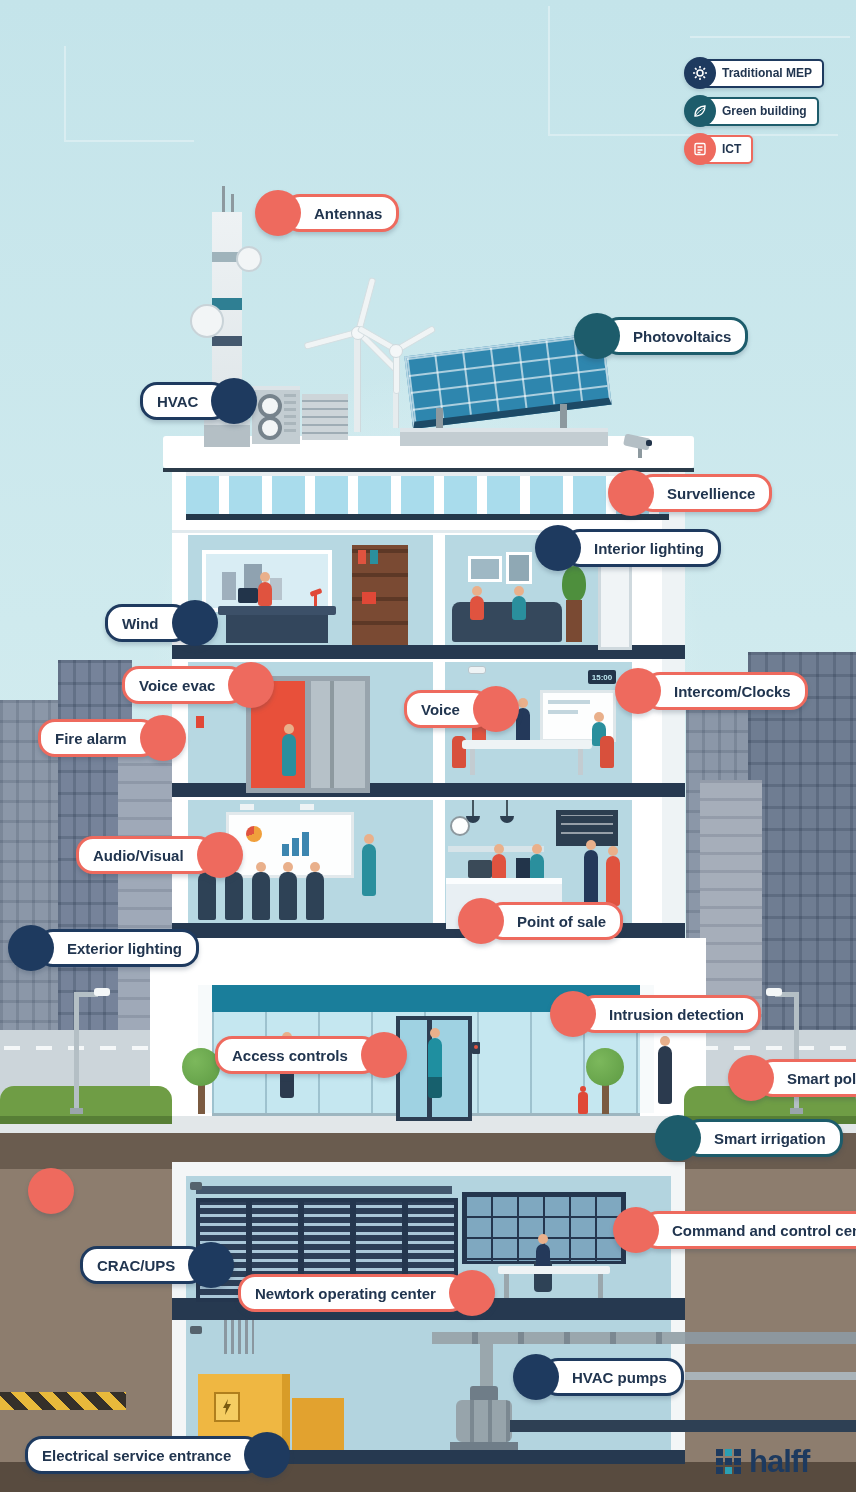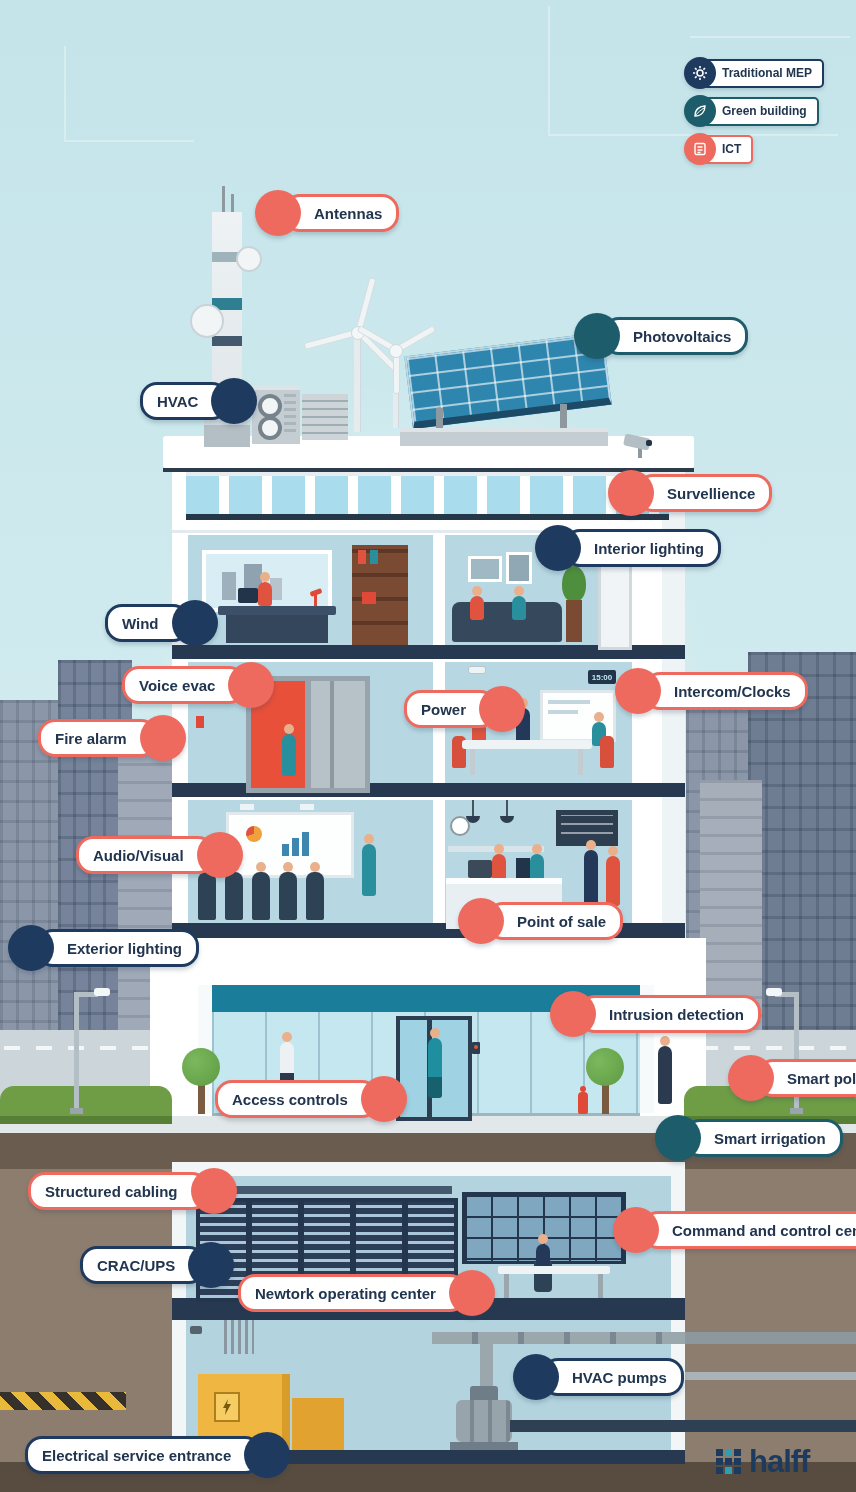--- a/index.html
+++ b/index.html
@@ -389,21 +389,21 @@
   <div class="callout ict side-right" style="left:122px;top:662px">
       <span class="dot"></span>
       <span class="pill">Voice evac</span>
     </div>
   <div class="callout ict side-right" style="left:38px;top:715px">
       <span class="dot"></span>
       <span class="pill">Fire alarm</span>
     </div>
   <div class="callout ict side-right" style="left:404px;top:686px">
       <span class="dot"></span>
-      <span class="pill">Power</span>
+      <span class="pill">Voice</span>
     </div>
   <div class="callout ict side-left" style="left:615px;top:668px">
       <span class="dot"></span>
       <span class="pill">Intercom/Clocks</span>
     </div>
   <div class="callout ict side-right" style="left:76px;top:832px">
       <span class="dot"></span>
       <span class="pill">Audio/Visual</span>
     </div>
   <div class="callout ict side-left" style="left:458px;top:898px">
@@ -411,35 +411,34 @@
       <span class="pill">Point of sale</span>
     </div>
   <div class="callout mep side-left" style="left:8px;top:925px">
       <span class="dot"></span>
       <span class="pill">Exterior lighting</span>
     </div>
   <div class="callout ict side-left" style="left:550px;top:991px">
       <span class="dot"></span>
       <span class="pill">Intrusion detection</span>
     </div>
-  <div class="callout ict side-right" style="left:215px;top:1076px">
+  <div class="callout ict side-right" style="left:215px;top:1032px">
       <span class="dot"></span>
       <span class="pill">Access controls</span>
     </div>
   <div class="callout ict side-left" style="left:728px;top:1055px">
       <span class="dot"></span>
       <span class="pill">Smart poles</span>
     </div>
   <div class="callout green side-left" style="left:655px;top:1115px">
       <span class="dot"></span>
       <span class="pill">Smart irrigation</span>
     </div>
   <div class="callout ict side-right" style="left:28px;top:1168px">
       <span class="dot"></span>
-      <span class="pill">Structured cabling</span>
     </div>
   <div class="callout ict side-left" style="left:613px;top:1207px">
       <span class="dot"></span>
       <span class="pill">Command and control center</span>
     </div>
   <div class="callout mep side-right" style="left:80px;top:1242px">
       <span class="dot"></span>
       <span class="pill">CRAC/UPS</span>
     </div>
   <div class="callout ict side-right" style="left:238px;top:1270px">

